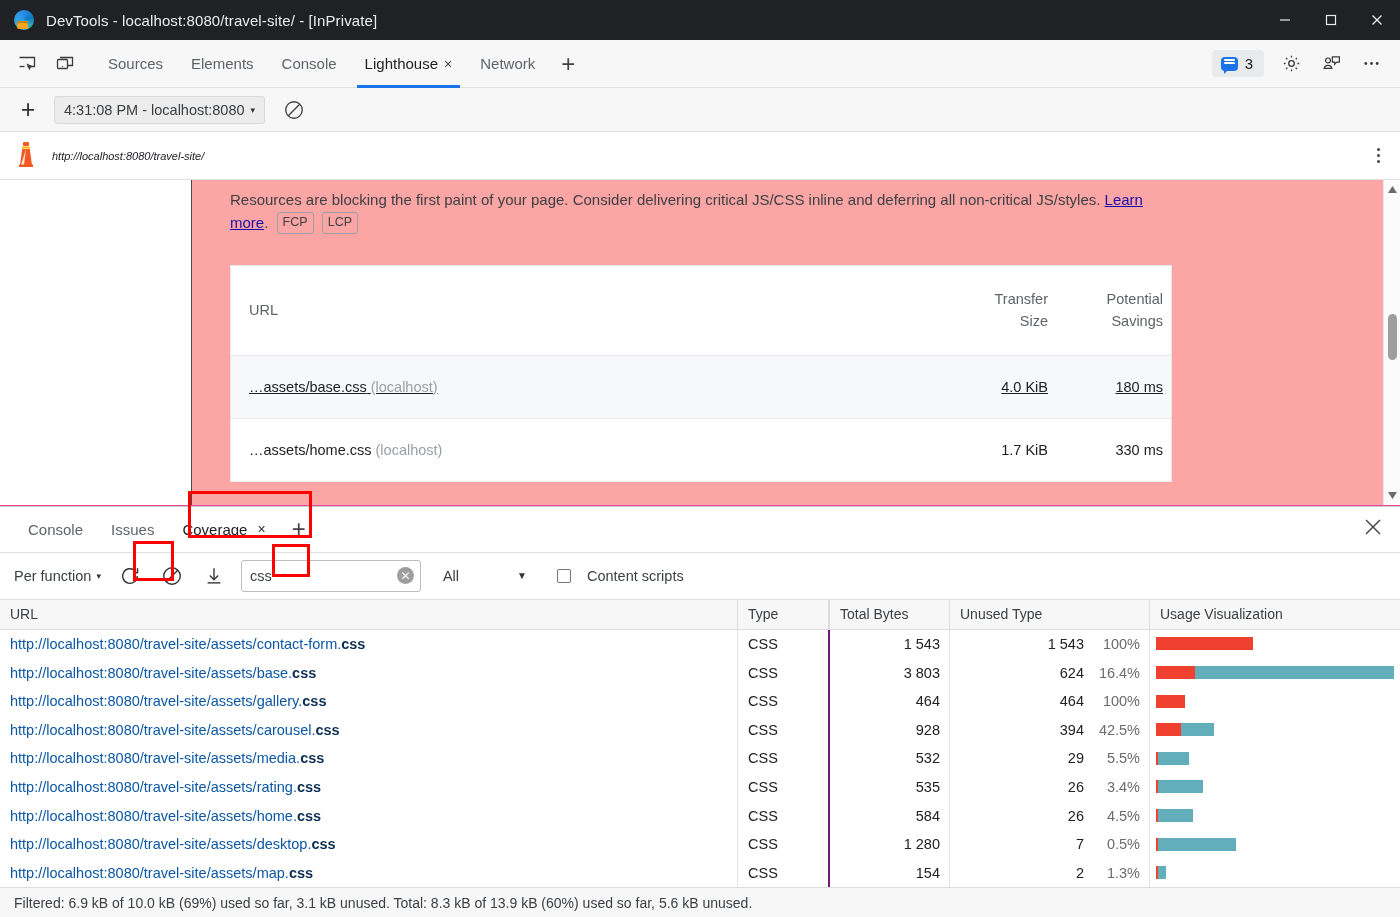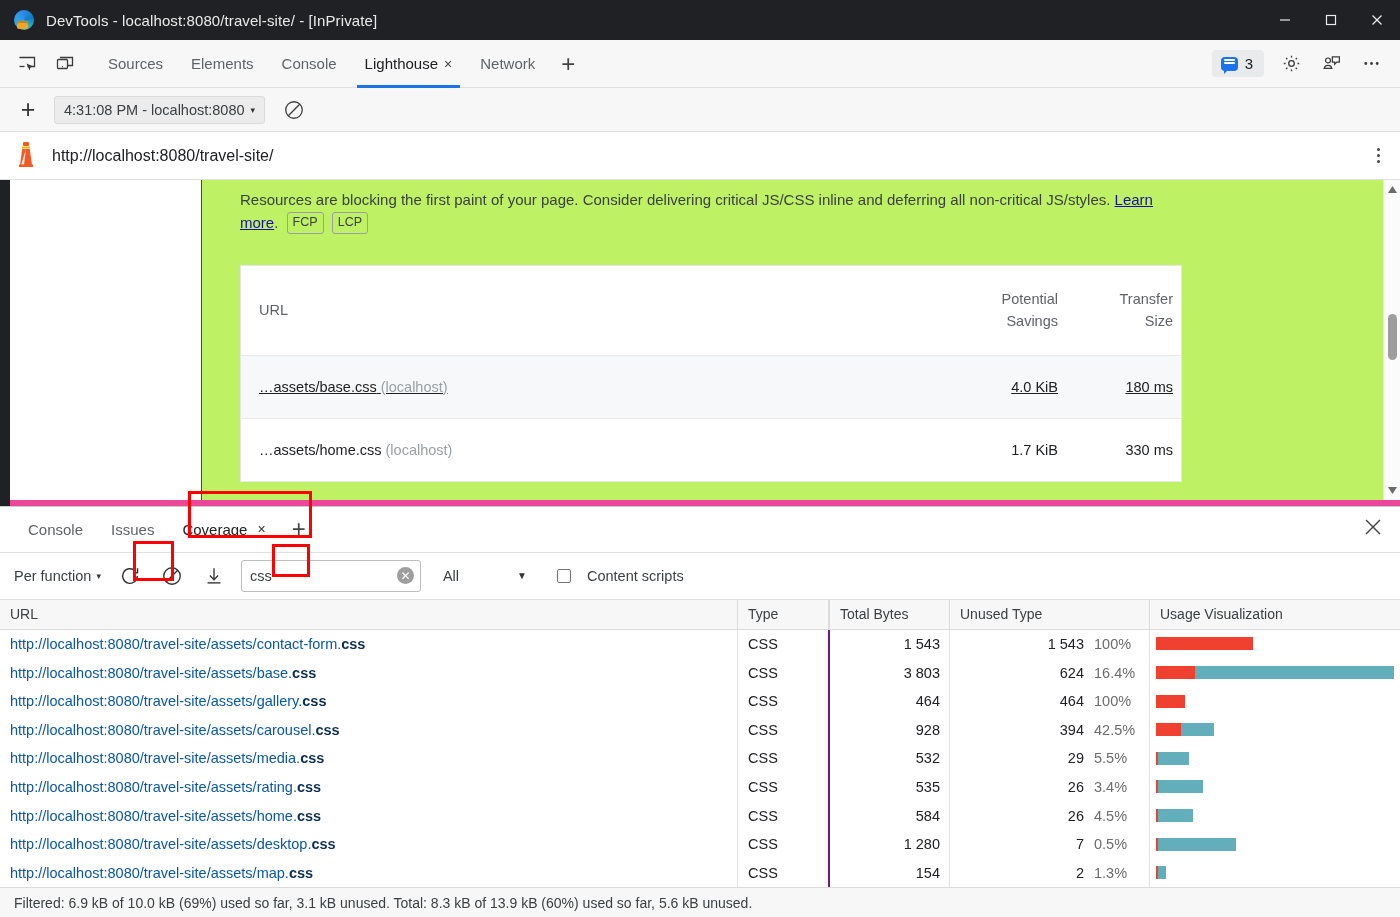--- a/index.html
+++ b/index.html
@@ -71,28 +71,28 @@
     display:flex; align-items:center; gap: 6px; background:#ececec; border:1px solid #dadada;
     border-radius: 3px; padding: 5px 9px; font-size: 14.5px; color: #3c4043; margin-left: 6px;
   }
   .caret { font-size: 9px; color: #333; }
 
   
   .lh-urlbar {
     height: 48px; background: #fff; border-bottom: 1px solid #e0e0e0;
     display: flex; align-items: center; flex: 0 0 48px; padding: 0 14px; gap: 14px;
   }
-  .lh-url { font-size: 16px; color: #202124; }
+  .lh-url { font-size: 11px; color: #202124; font-style: italic; }
   .kebab { margin-left: auto; color: #444; font-size: 18px; letter-spacing:0; line-height: 1;
     display:flex; flex-direction:column; gap:3px; align-items:center; padding-right: 6px;}
   .kebab i { width:3px;height:3px;background:#444;border-radius:50%;display:block;}
 
   
-  .report-wrap { flex: 1 1 auto; display: flex; background: #bef264; min-height: 0; position: relative;
-     border-bottom: 6px solid #ec4899; margin-left: 10px; }
+  .report-wrap { flex: 1 1 auto; display: flex; background: #fca5a5; min-height: 0; position: relative;
+     border-bottom: 1px solid #ec4899; }
   .report-gutter { width: 192px; flex: 0 0 192px; border-right: 1px solid #4a4a4a; background:#fff; }
   .report-body { flex: 1 1 auto; padding: 8px 30px 0 38px; overflow: hidden; position: relative; }
   .report-text { font-size: 15px; color: #3c4043; line-height: 1.55; max-width: 930px; }
   .report-text a { color: #1a0dab; text-decoration: underline; }
   .chip {
     display:inline-block; border:1px solid #9aa0a6; border-radius:3px; padding: 0px 5px;
     font-size: 12.5px; color: #3c4043; margin-left: 4px; vertical-align: 2px;
   }
   .lh-table { margin-top: 30px; border:1px solid #e6e6e6; border-bottom:none; width: 942px; background:#fff;}
   .lh-table .r { display: flex; align-items: center; border-bottom: 1px solid #eaeaea; }
@@ -142,21 +142,21 @@
   .cov-head { display:flex; height: 30px; align-items:center; background:#f7f7f7;
      border-bottom: 1px solid #dcdcdc; font-size: 14px; color: #3c4043; }
   .cov-row { display:flex; height: 28.6px; align-items:center; font-size: 14.5px; color: #202124; }
   .cov-c-url { flex: 1 1 auto; padding-left: 10px; border-right: 1px solid #e3e3e3; height:100%;
      display:flex; align-items:center; overflow:hidden; white-space:nowrap; }
   .cov-c-type { width: 92px; padding-left: 10px; border-right: 2px solid #701a75; height:100%; display:flex; align-items:center;}
   .cov-c-total { width: 120px; padding-right: 9px; border-right: 1px solid #e3e3e3; height:100%;
      display:flex; align-items:center; justify-content:flex-end;}
   .cov-c-unused { width: 200px; padding-right: 9px; border-right: 1px solid #e3e3e3; height:100%;
      display:flex; align-items:center; justify-content:flex-end; gap: 10px;}
-  .cov-c-unused .pct { width: 46px; text-align:left; color:#6b6b6b; }
+  .cov-c-unused .pct { width: 46px; text-align:right; color:#6b6b6b; }
   .cov-c-viz { flex: 0 0 250px; height:100%; display:flex; align-items:center; padding: 0 6px 0 6px; }
   .cov-head .cov-c-url,.cov-head .cov-c-type,.cov-head .cov-c-total,
   .cov-head .cov-c-unused,.cov-head .cov-c-viz { border-right-color: #dcdcdc; }
   .cov-head .cov-c-total,.cov-head .cov-c-unused { justify-content:flex-start; padding-left:10px; }
   .cov-head .cov-c-viz { padding-left: 10px; }
   .url-link { color: #0b57a4; }
   .url-link b { color: #0b2e52; font-weight: 700; }
   .bar { height: 13px; display:flex; }
   .bar .used { background: #63aebb; }
   .bar .unused { background: #ef4030; }
@@ -301,26 +301,26 @@
       <div class="report-text">
         <span>Resources are blocking the first paint of your page. Consider delivering critical JS/CSS inline and deferring all non-critical JS/styles. </span><a href="#">Learn more</a><span>.</span>
         <span class="chip">FCP</span>
         <span class="chip">LCP</span>
       </div>
 
       <div class="lh-table">
         <div class="r head">
           <div class="c c-url">URL</div>
           <div class="c c-num">
+            <div>Transfer</div>
+            <div>Size</div>
+          </div>
+          <div class="c c-num">
             <div>Potential</div>
             <div>Savings</div>
-          </div>
-          <div class="c c-num">
-            <div>Transfer</div>
-            <div>Size</div>
           </div>
         </div>
         <div class="r row alt">
           <div class="c-url">
             <span>…assets/base.css</span>
             <span class="muted">(localhost)</span>
           </div>
           <div class="c-num">4.0 KiB</div>
           <div class="c-num">180 ms</div>
         </div>

